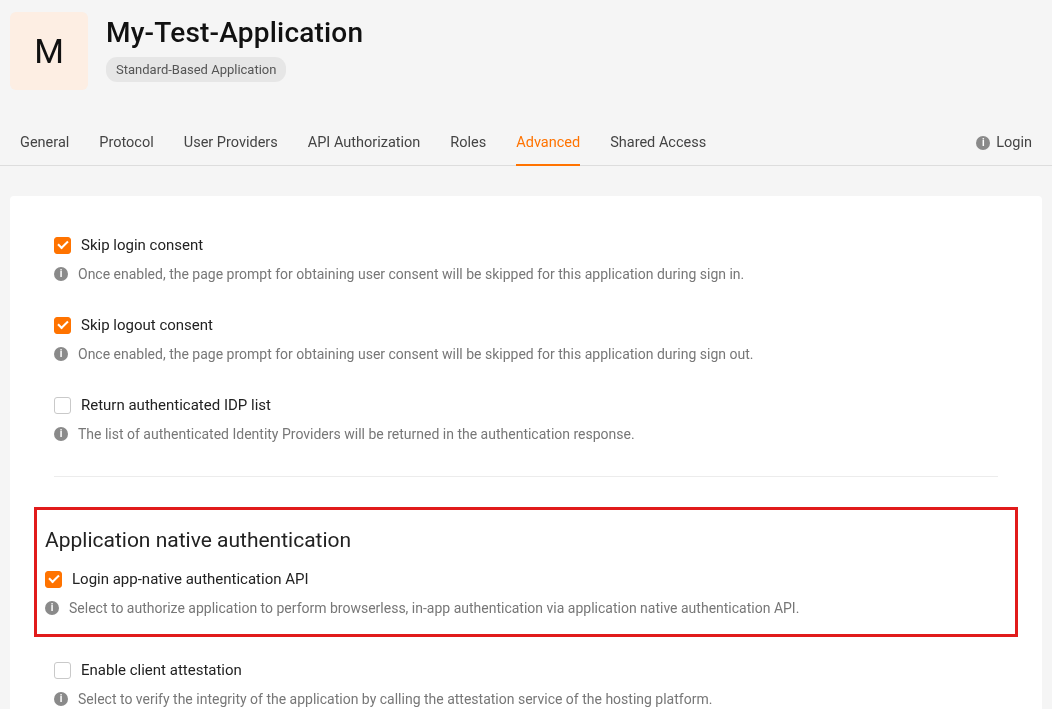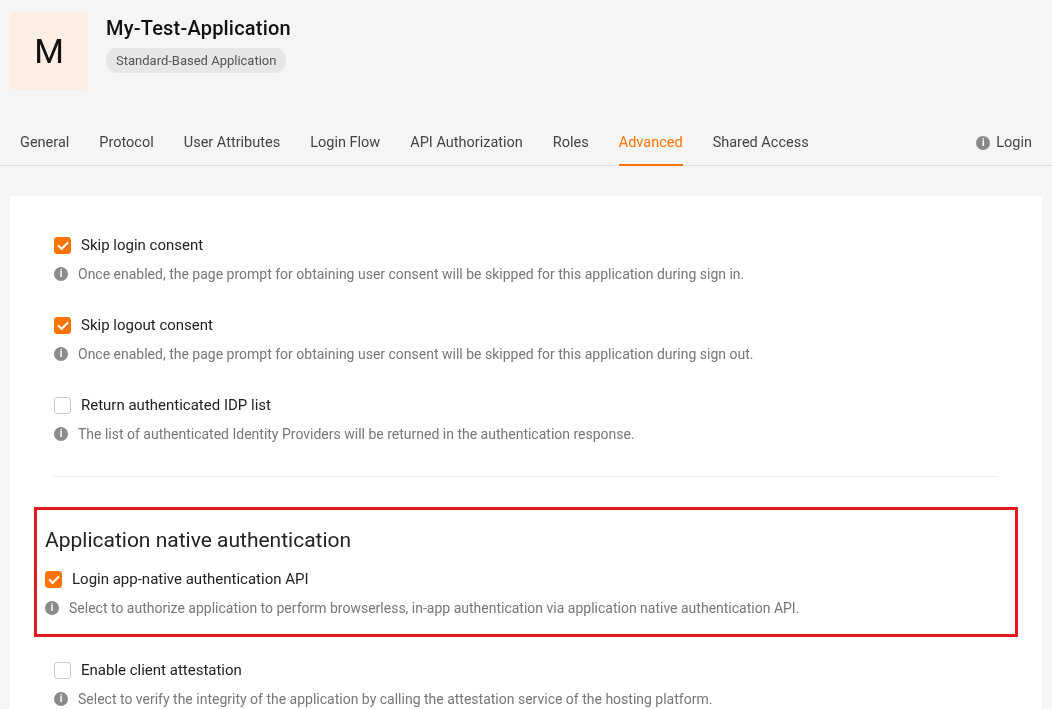--- a/index.html
+++ b/index.html
@@ -28,21 +28,21 @@
     font-weight: 400;
     color: #111;
   }
   .app-title-wrap {
     display: flex;
     flex-direction: column;
     gap: 8px;
     padding-top: 4px;
   }
   .app-title {
-    font-size: 20px;
+    font-size: 28px;
     font-weight: 500;
     color: #111;
     letter-spacing: .2px;
   }
   .app-badge {
     align-self: flex-start;
     background: #e6e6e6;
     color: #555;
     font-size: 13px;
     padding: 5px 10px;
@@ -97,21 +97,21 @@
     background: #fff;
     margin: 30px 10px 0 10px;
     border-radius: 4px;
     padding: 40px 44px 30px 44px;
   }
   .field {
     margin-bottom: 34px;
   }
   .check-row {
     display: flex;
-    align-items: flex-end;
+    align-items: center;
     gap: 10px;
   }
   .chk {
     width: 17px; height: 17px;
     border: 1.5px solid #c9c9c9;
     border-radius: 3px;
     background: #fff;
     display: inline-flex;
     align-items: center;
     justify-content: center;
@@ -167,22 +167,21 @@
   <div class="app-avatar">M</div>
   <div class="app-title-wrap">
     <div class="app-title">My-Test-Application</div>
     <div class="app-badge">Standard-Based Application</div>
   </div>
 </div>
 
 <div class="tabs">
   <div class="tab">General</div>
   <div class="tab">Protocol</div>
-  <div class="tab">User Attributes</div>
-  <div class="tab">Login Flow</div>
+  <div class="tab">User Providers</div>
   <div class="tab">API Authorization</div>
   <div class="tab">Roles</div>
   <div class="tab active">Advanced</div>
   <div class="tab">Shared Access</div>
   <div class="tab info">
     <span class="info-glyph">i</span>
     <span>Login</span>
   </div>
 </div>
 

